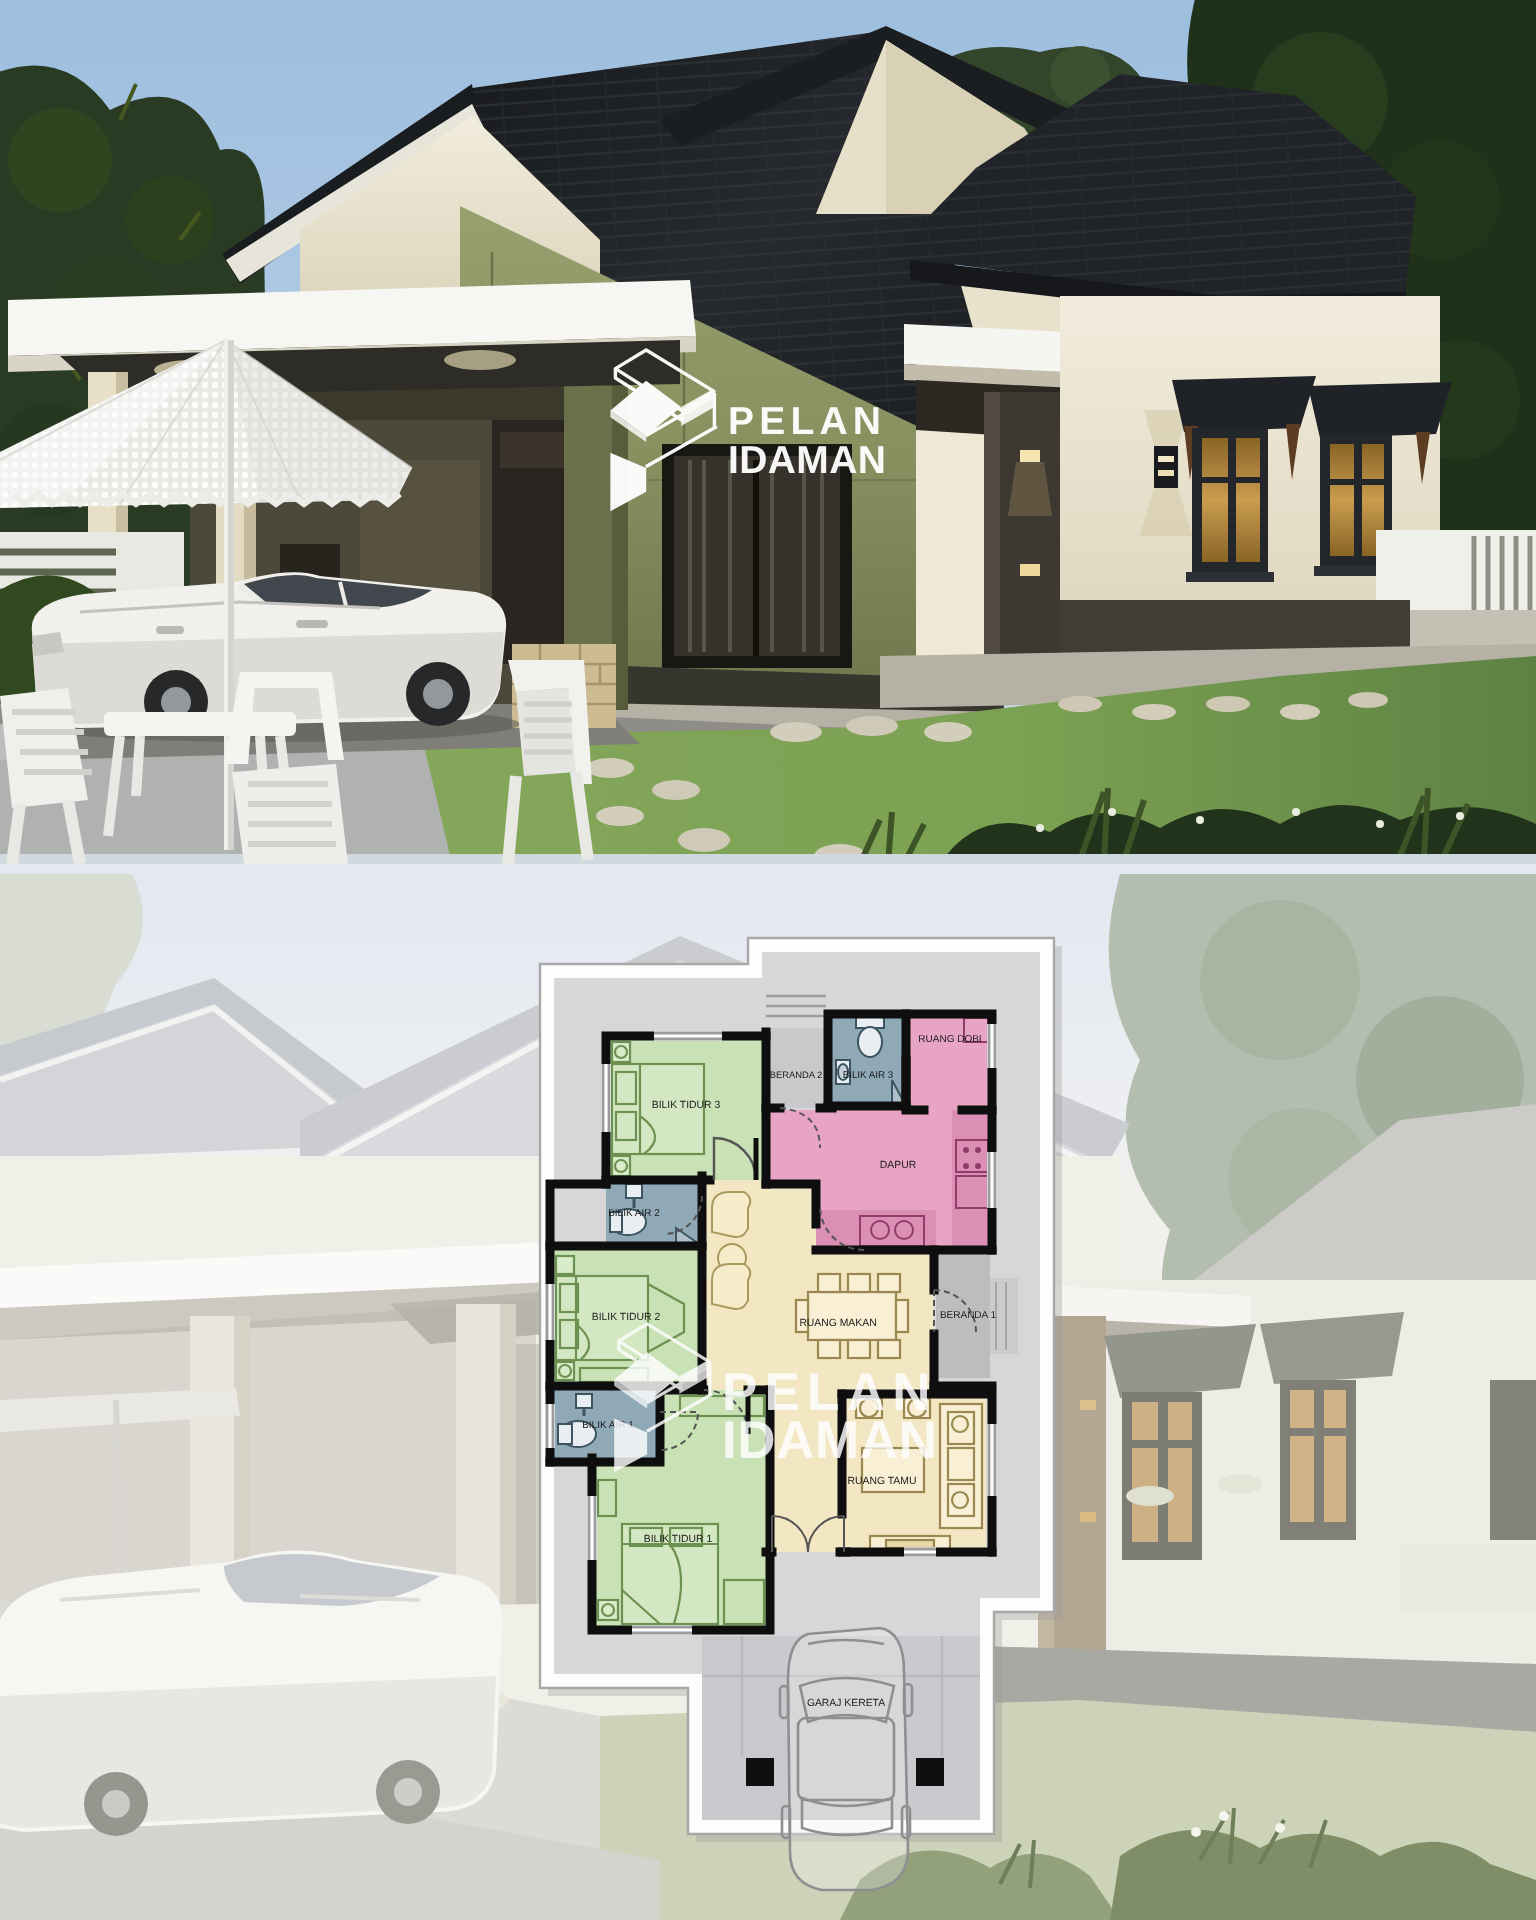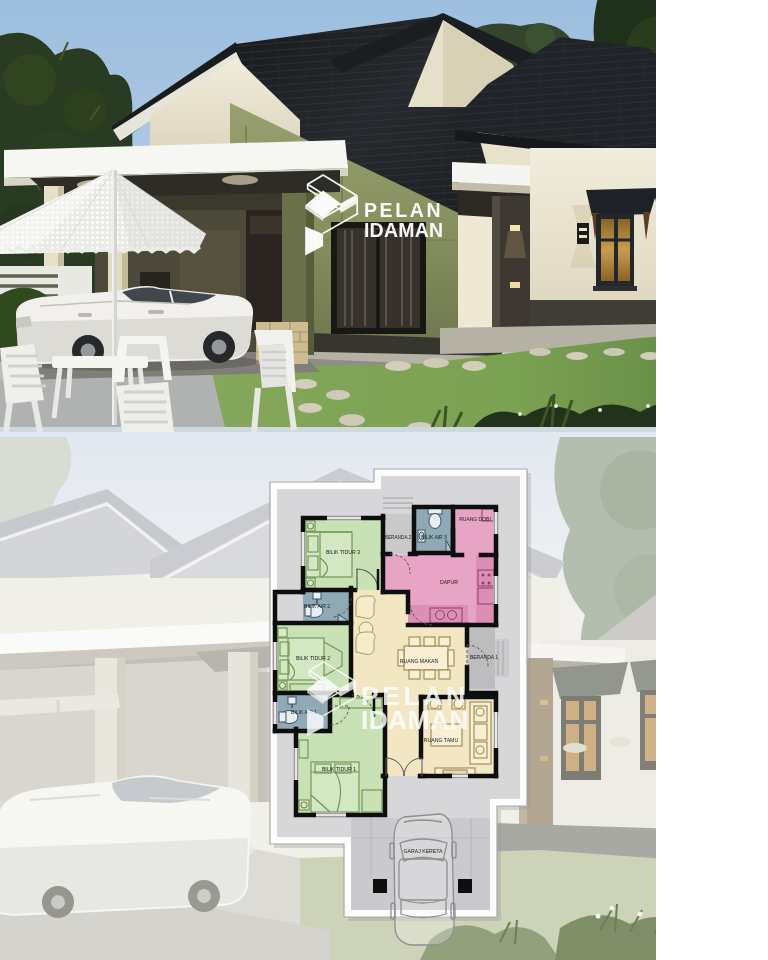--- a/index.html
+++ b/index.html
@@ -1,16 +1,16 @@
 <!DOCTYPE html>
 <html><head>
 <meta charset="utf-8">
 <style>
 html,body{margin:0;padding:0;background:#fff}
-#page{position:relative;width:656px;height:960px;overflow:hidden;font-family:"Liberation Sans",sans-serif}
+#page{position:relative;width:768px;height:960px;overflow:hidden;font-family:"Liberation Sans",sans-serif}
 #page svg{position:absolute;left:0;top:0;display:block}
 </style>
 </head>
 <body>
 <div id="page">
 <svg width="768" height="960" viewBox="0 0 768 960">
 <defs>
 <linearGradient id="sky" x1="0" y1="0" x2="0" y2="1">
 <stop offset="0" stop-color="#9dbede"></stop>
           <stop offset="0.6" stop-color="#b3cce6"></stop>

